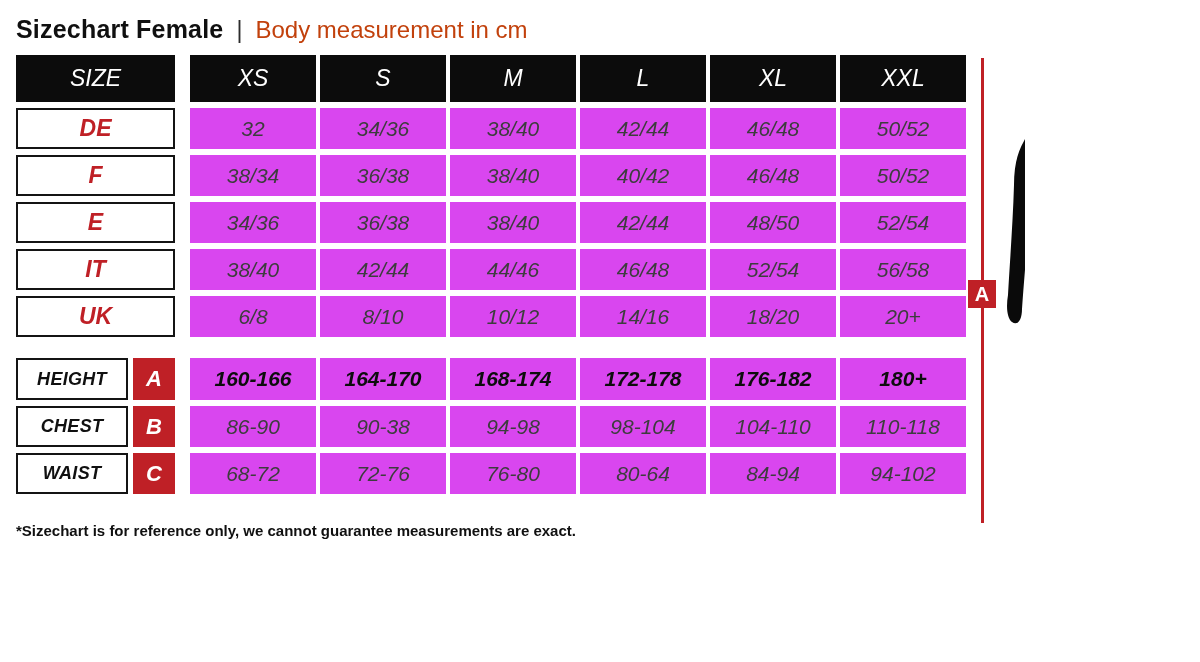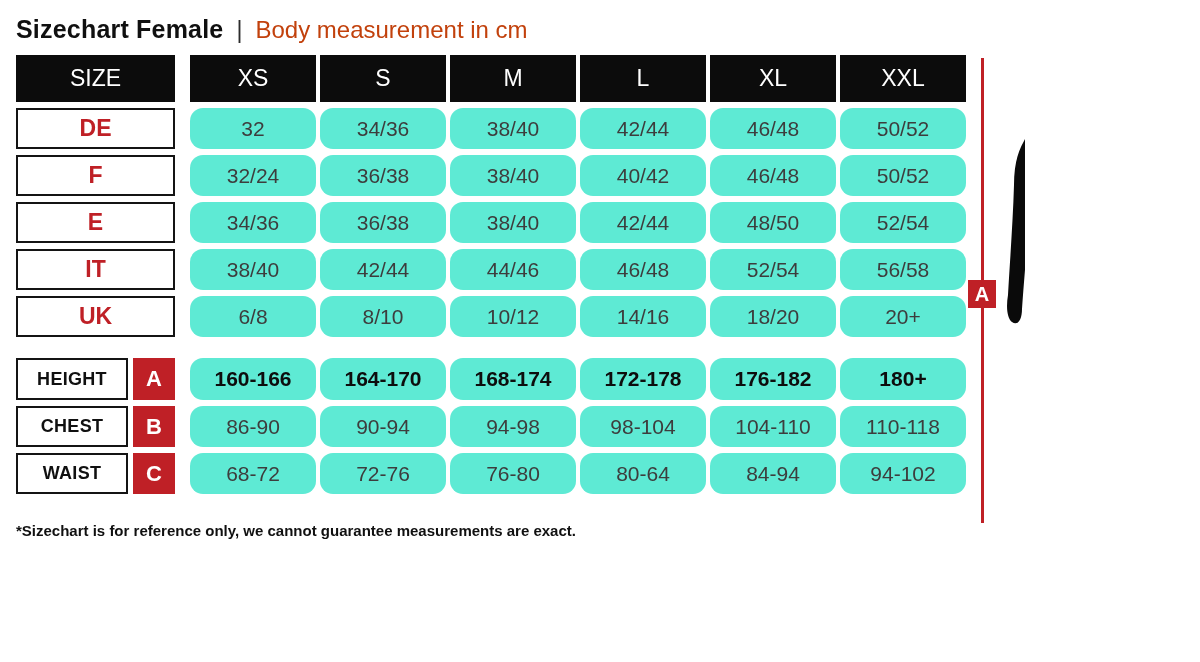--- a/index.html
+++ b/index.html
@@ -12,25 +12,26 @@
   .title .main{font-size:25px;font-weight:bold;color:#101010;letter-spacing:.2px;}
   .title .sep{font-size:23px;font-weight:400;color:#2c2c2c;}
   .title .sub{font-size:24px;font-weight:400;color:#c2410c;}
   
   .grid{
     position:absolute;left:16px;top:55px;
     display:grid;
     grid-template-columns:159px 7px repeat(6,126px);
     grid-template-rows:47px repeat(5,41px) 9px 42px 41px 41px;
     gap:6px 4px;
+    font-style:italic;
   }
   .hcell{background:#0c0c0c;color:#fff;display:flex;align-items:center;justify-content:center;
          font-size:23px;font-weight:400;}
-  .vcell{background:#5eead4;color:#3d3d3d;display:flex;align-items:center;justify-content:center;
-         font-size:21px;border-radius:13px;}
+  .vcell{background:#d946ef;color:#3d3d3d;display:flex;align-items:center;justify-content:center;
+         font-size:21px;}
   .vcell.bold{font-weight:bold;color:#0d0d0d;}
   .labelbox{border:2.5px solid #141414;background:#fff;color:#bf2026;font-weight:bold;font-size:23px;
             display:flex;align-items:center;justify-content:center;}
   .mrow-label{display:flex;gap:5px;}
   .mlabel{flex:1;border:2.5px solid #141414;background:#fff;color:#101010;font-weight:bold;font-size:18px;
           letter-spacing:.3px;display:flex;align-items:center;justify-content:center;}
   .letterbox{width:42px;background:#bf2026;color:#fff;font-weight:bold;font-size:22px;
              display:flex;align-items:center;justify-content:center;}
   .sp{}
   .spacer-row{grid-column:1/-1;}
@@ -74,21 +75,21 @@
     <div class="sp"></div>
     <div class="vcell">32</div>
     <div class="vcell">34/36</div>
     <div class="vcell">38/40</div>
     <div class="vcell">42/44</div>
     <div class="vcell">46/48</div>
     <div class="vcell">50/52</div>
 
     <div class="labelbox">F</div>
     <div class="sp"></div>
-    <div class="vcell">32/24</div>
+    <div class="vcell">38/34</div>
     <div class="vcell">36/38</div>
     <div class="vcell">38/40</div>
     <div class="vcell">40/42</div>
     <div class="vcell">46/48</div>
     <div class="vcell">50/52</div>
 
     <div class="labelbox">E</div>
     <div class="sp"></div>
     <div class="vcell">34/36</div>
     <div class="vcell">36/38</div>
@@ -128,21 +129,21 @@
     <div class="vcell bold">172-178</div>
     <div class="vcell bold">176-182</div>
     <div class="vcell bold">180+</div>
 
     <div class="mrow-label">
       <div class="mlabel">CHEST</div>
       <div class="letterbox">B</div>
     </div>
     <div class="sp"></div>
     <div class="vcell">86-90</div>
-    <div class="vcell">90-94</div>
+    <div class="vcell">90-38</div>
     <div class="vcell">94-98</div>
     <div class="vcell">98-104</div>
     <div class="vcell">104-110</div>
     <div class="vcell">110-118</div>
 
     <div class="mrow-label">
       <div class="mlabel">WAIST</div>
       <div class="letterbox">C</div>
     </div>
     <div class="sp"></div>

